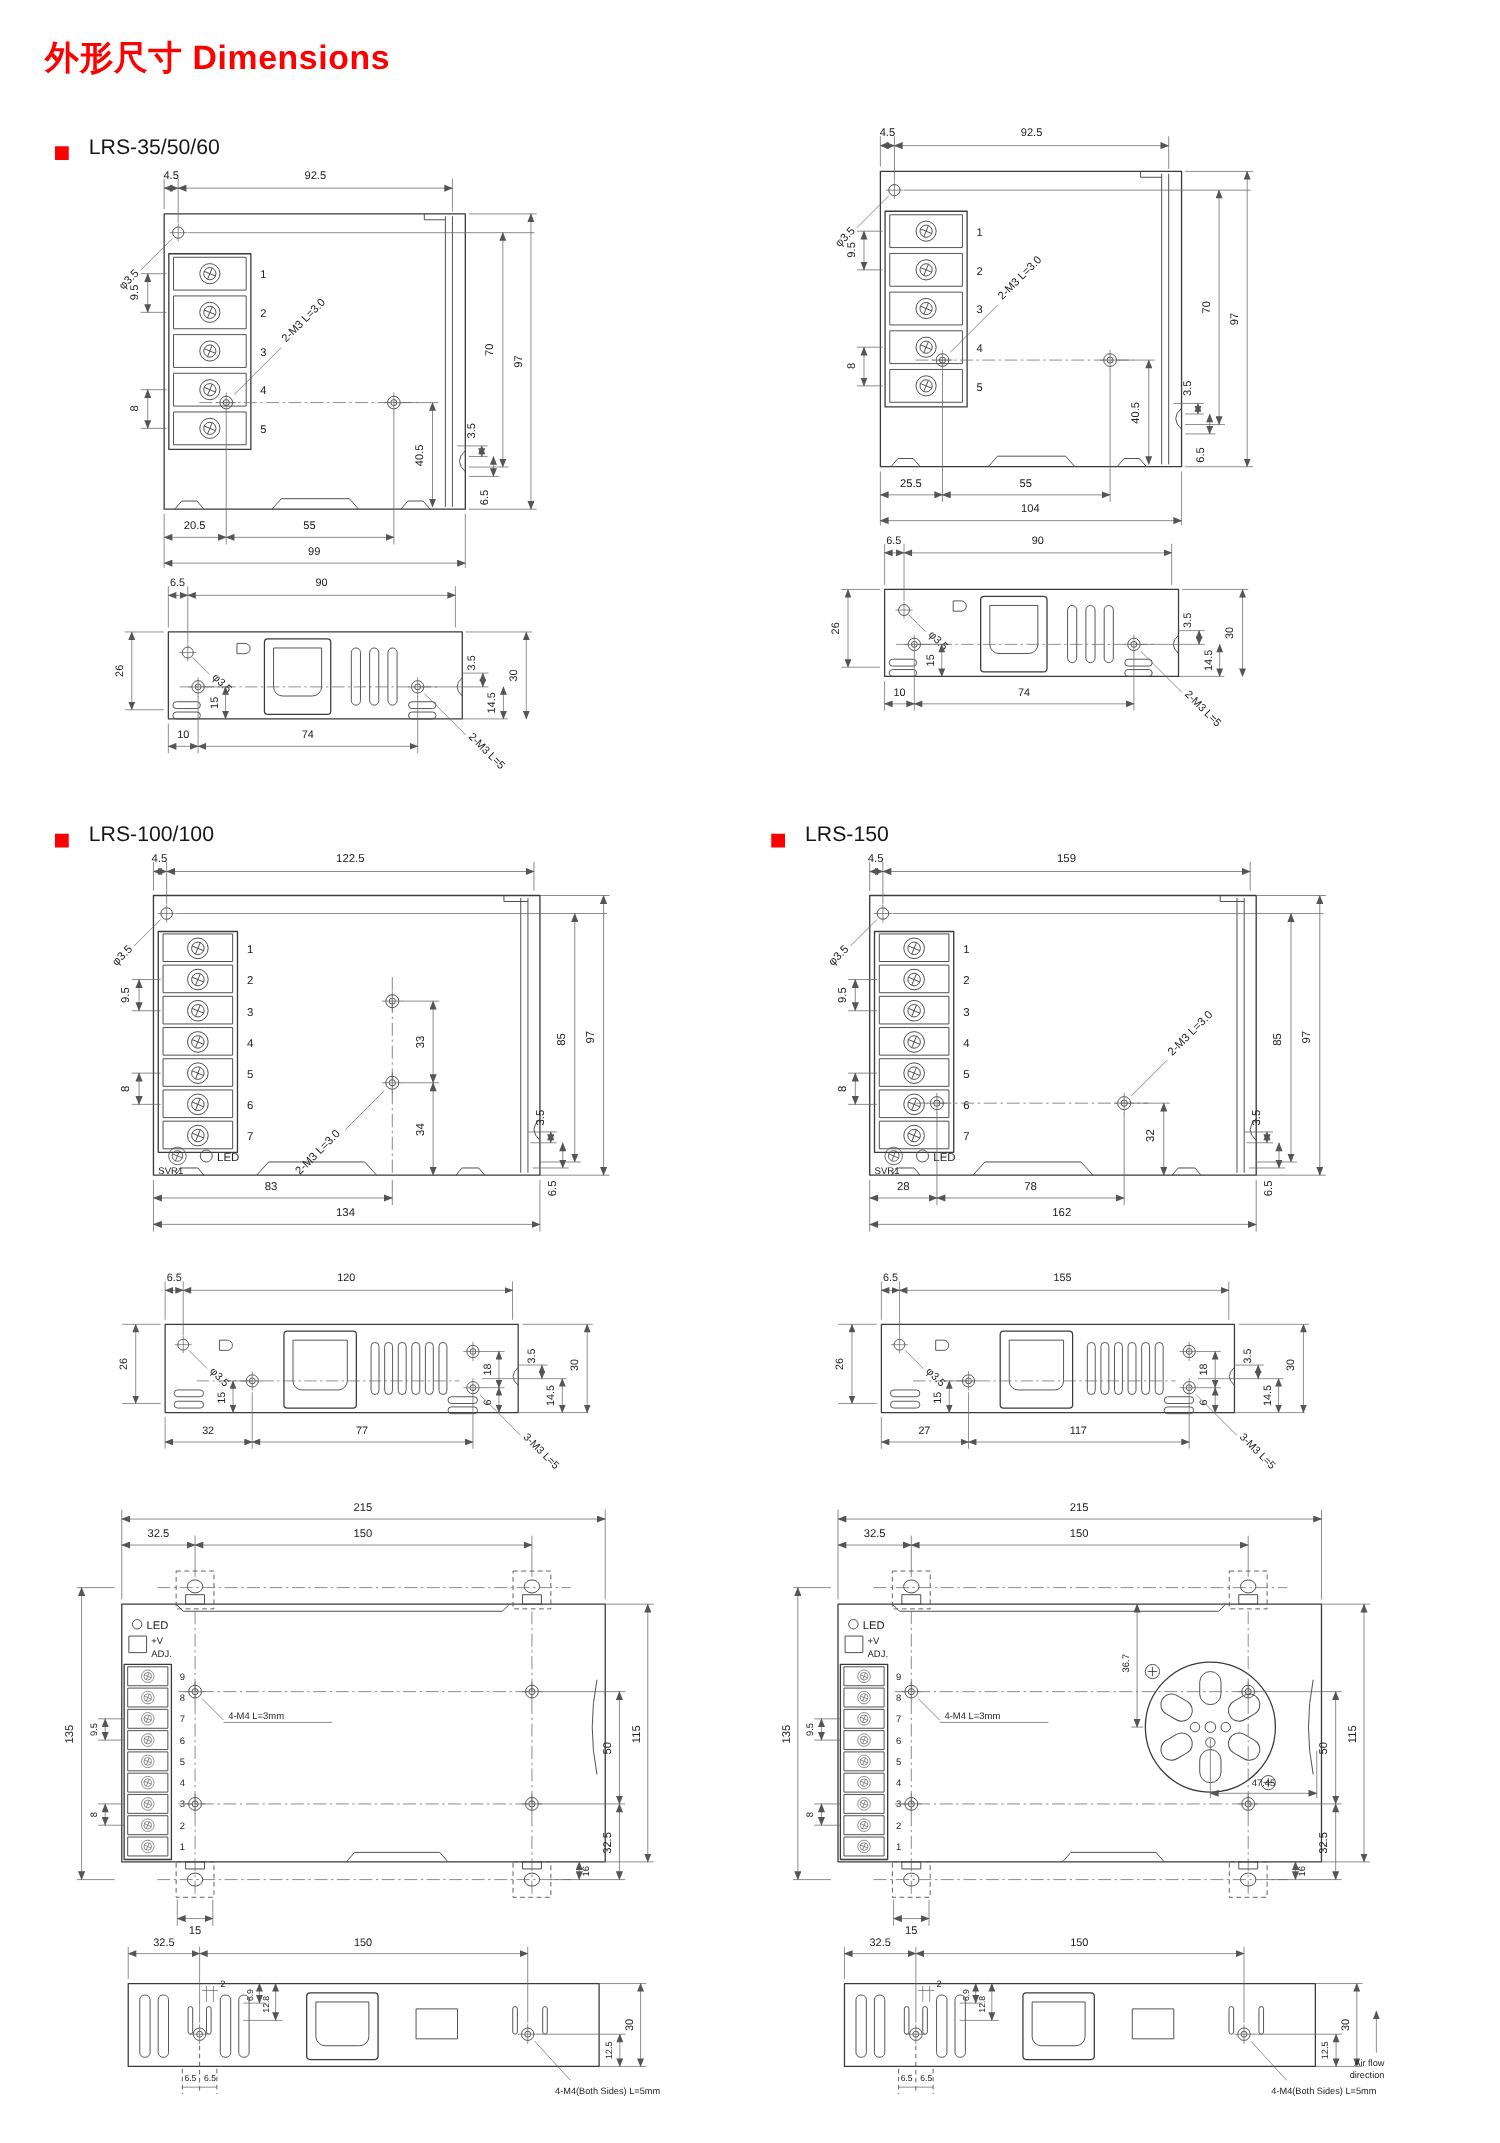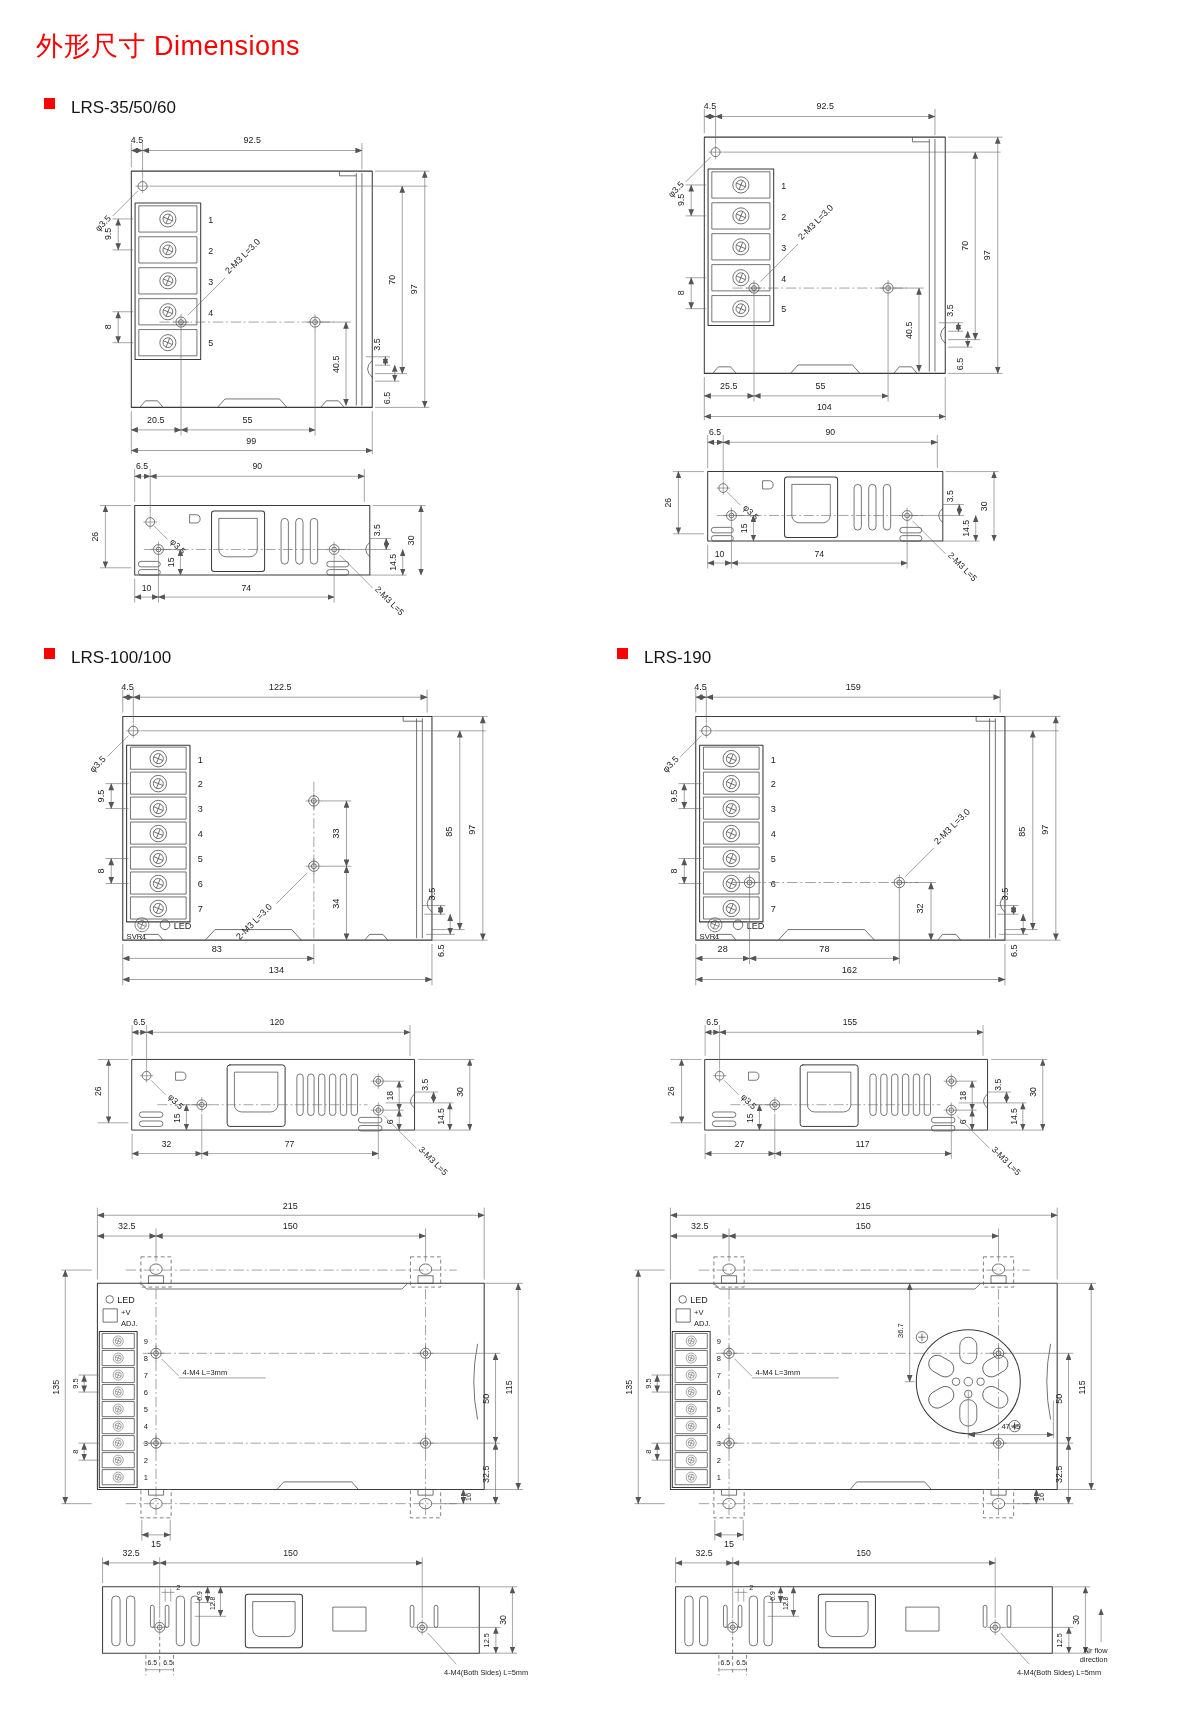--- a/index.html
+++ b/index.html
@@ -1,21 +1,21 @@
 <!DOCTYPE html>
 <html><head>
 <meta charset="utf-8">
 <style>
   html,body{margin:0;padding:0;background:#fff}
   body{width:1200px;font-family:"Liberation Sans",sans-serif;color:#1c1c1c}
   .sheet{padding:24px 36px 10px 36px}
-  .title{color:#fe0000;font-size:27px;font-weight:400;margin:4px 0 30px 0;letter-spacing:.5px}
+  .title{color:#fe0000;font-size:27px;font-weight:700;margin:4px 0 30px 0;letter-spacing:.5px}
   .grid{display:grid;grid-template-columns:1fr 1fr;column-gap:18px;row-gap:14px}
   .panel{min-height:10px}
-  .panel-header{display:flex;align-items:flex-start;gap:16px;margin:4px 0 0 8px;height:30px}
+  .panel-header{display:flex;align-items:flex-end;gap:16px;margin:4px 0 0 8px;height:30px}
   .sq{width:11px;height:11px;background:#fe0000;flex:0 0 auto}
   .model{font-size:17px;color:#161616}
   svg.dwg{display:block;overflow:visible}
   .ol{fill:none;stroke:#3a3a3a;stroke-width:1.1;stroke-linejoin:round;stroke-linecap:round}
   .ol2{fill:none;stroke:#474747;stroke-width:.8;stroke-linejoin:round}
   .tl{fill:none;stroke:#6a6a6a;stroke-width:.65}
   .dim{fill:none;stroke:#6a6a6a;stroke-width:.65}
   .cl{fill:none;stroke:#6a6a6a;stroke-width:.65;stroke-dasharray:11 3 2 3}
   .dsh{fill:none;stroke:#5a5a5a;stroke-width:.8;stroke-dasharray:4 3}
   text{font-family:"Liberation Sans",sans-serif;font-size:9.5px;fill:#1c1c1c}
@@ -531,21 +531,21 @@
       <text x="118" y="145" text-anchor="middle">32</text>
       <text x="254" y="145" text-anchor="middle">77</text>
       <line class="tl" x1="358" y1="110" x2="394" y2="146"></line>
       <text transform="translate(396,148) rotate(45)">3-M3 L=5</text>
     </g>
   </svg>
 </div>
     <div class="panel vb2">
   <div class="panel-header">
     <span class="sq"></span>
-    <span class="model">LRS-190</span>
+    <span class="model">LRS-150</span>
   </div>
   <svg class="dwg" width="500" height="338" viewBox="0 0 500 352">
     <g>
       <rect class="ol" x="80" y="40" width="322" height="233"></rect>
       <line class="ol2" x1="386" y1="42" x2="386" y2="271"></line>
       <line class="ol2" x1="392" y1="42" x2="392" y2="271"></line>
       <path class="ol2" d="M372 40 v5 h20"></path>
       <path class="ol2" d="M402 226 q-10 9 0 18"></path>
       <path class="ol2" d="M98 273 l5 -6 h14 l5 6 M166 273 l10 -11 h80 l10 11 M332 273 l5 -6 h14 l5 6"></path>
     </g>

